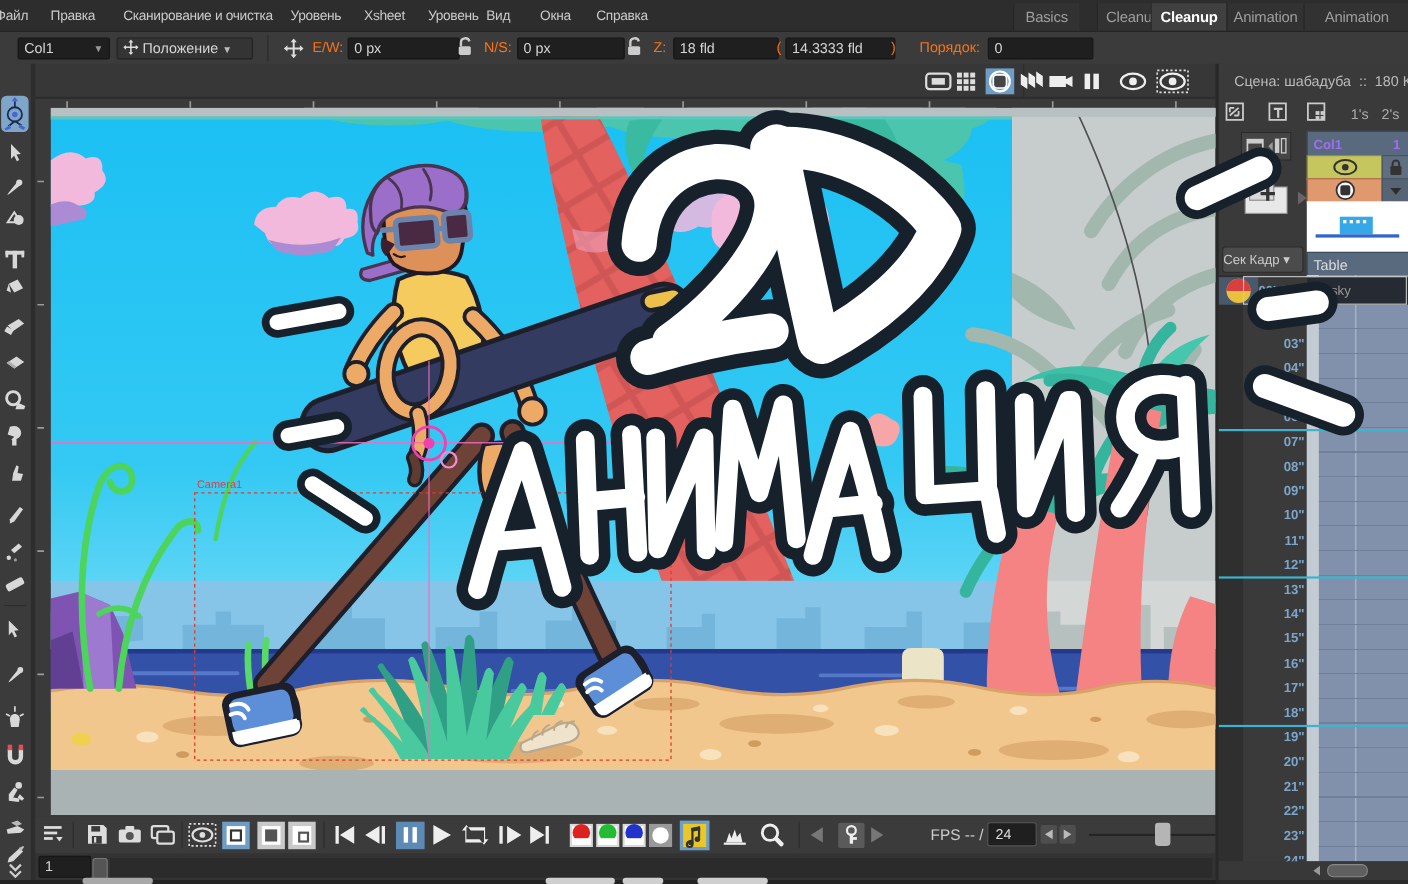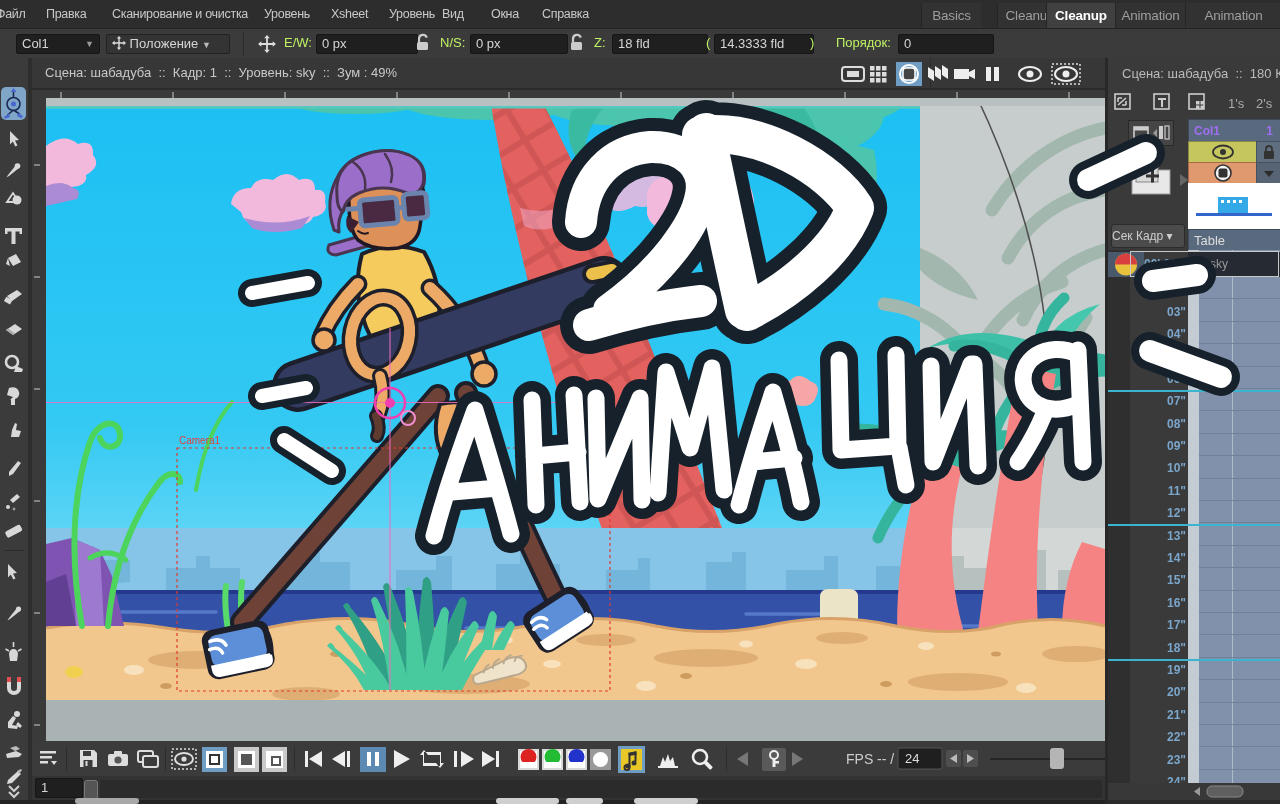--- a/index.html
+++ b/index.html
@@ -2,21 +2,21 @@
 <html><head><meta charset="utf-8">
 <style>
 html,body{margin:0;padding:0;width:1280px;height:804px;overflow:hidden;background:#333;
 font-family:"Liberation Sans",sans-serif;-webkit-font-smoothing:antialiased;}
 .abs{position:absolute;}
 #menubar{left:0;top:0;width:1280px;height:28px;background:#2d2d2d;}
 .mi{position:absolute;top:7px;font-size:12.5px;letter-spacing:-0.3px;color:#c9c9c9;white-space:nowrap;}
 .tab{position:absolute;top:3px;height:25px;line-height:25px;font-size:13.5px;letter-spacing:-0.2px;color:#9e9e9e;text-align:center;background:#323232;border-left:1px solid #252525;}
 #toolbar2{left:0;top:28px;width:1280px;height:30px;background:#3b3b3b;border-top:1px solid #232323;}
 .inp{position:absolute;background:#1f1f1f;border:1px solid #161616;border-radius:2px;color:#d5d5d5;font-size:13px;line-height:18px;padding:0 5px;}
-.lbl{position:absolute;color:#bef264;font-size:13px;top:6px;}
+.lbl{position:absolute;color:#f97316;font-size:13px;top:6px;}
 #row3{left:32px;top:58px;width:1073px;height:30px;background:#373737;border-bottom:2px solid #2c2c2c;}
 #lefttool{left:0;top:58px;width:28px;height:746px;background:#3b3b3b;border-right:4px solid #2d2d2d;}
 #viewer{left:32px;top:90px;width:1073px;height:652px;background:#3a3a3a;}
 #bottombar{left:32px;top:742px;width:1073px;height:34px;background:#3b3b3b;}
 #framerow{left:32px;top:776px;width:1073px;height:24px;background:#333;}
 #bottomstrip{left:0;top:800px;width:1280px;height:4px;background:#232323;}
 #panel{left:1108px;top:58px;width:172px;height:746px;background:#3a3a3a;}
 #seam{left:1105px;top:58px;width:3px;height:746px;background:#282828;}
 .ico{position:absolute;}
 </style></head>
@@ -63,21 +63,20 @@
   <span class="lbl" style="left:594px;">Z:</span>
   <div class="inp" style="left:612px;top:5px;width:84px;height:18px;">18 fld</div>
   <span class="lbl" style="left:706px;">(</span>
   <div class="inp" style="left:714px;top:5px;width:88px;height:18px;">14.3333 fld</div>
   <span class="lbl" style="left:810px;">)</span>
   <span class="lbl" style="left:836px;">Порядок:</span>
   <div class="inp" style="left:898px;top:5px;width:84px;height:18px;">0</div>
 </div>
 <div class="abs" id="row3">
     <div class="abs" style="left:898px;top:0;width:1px;height:30px;background:#2c2c2c;"></div>
-  <span style="position:absolute;left:13px;top:7px;font-size:13px;color:#c8c8c8;">Сцена: шабадуба&nbsp;&nbsp;::&nbsp;&nbsp;Кадр: 1&nbsp;&nbsp;::&nbsp;&nbsp;Уровень: sky&nbsp;&nbsp;::&nbsp;&nbsp;Зум : 49%</span>
   <svg class="ico" style="left:808px;top:4px" width="264" height="24" viewBox="0 0 264 24">
     <rect x="2" y="5" width="22" height="14" rx="3" fill="none" stroke="#ddd" stroke-width="2"></rect>
       <rect x="7" y="9" width="12" height="6" fill="#ddd"></rect>
     <g fill="#ddd">
         <rect x="30" y="4" width="4.5" height="4.5"></rect>
         <rect x="36" y="4" width="4.5" height="4.5"></rect>
         <rect x="42" y="4" width="4.5" height="4.5"></rect>
         <rect x="30" y="10" width="4.5" height="4.5"></rect>
         <rect x="36" y="10" width="4.5" height="4.5"></rect>
         <rect x="42" y="10" width="4.5" height="4.5"></rect>

